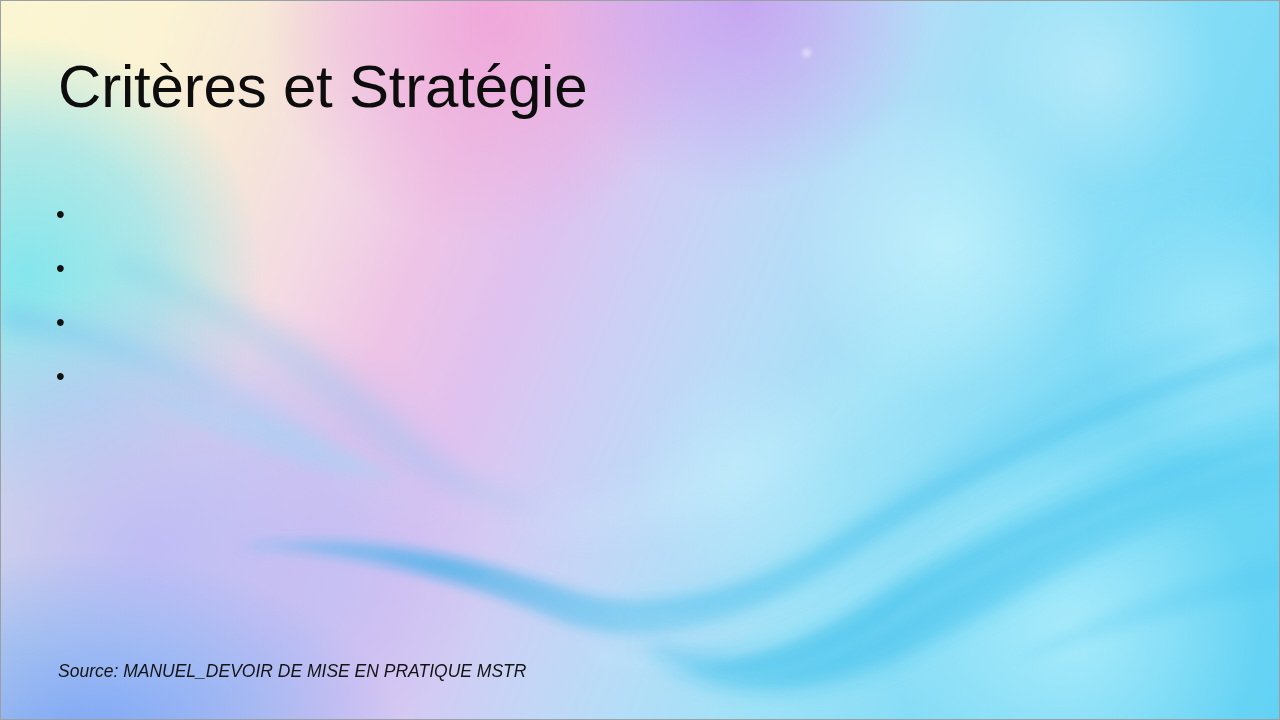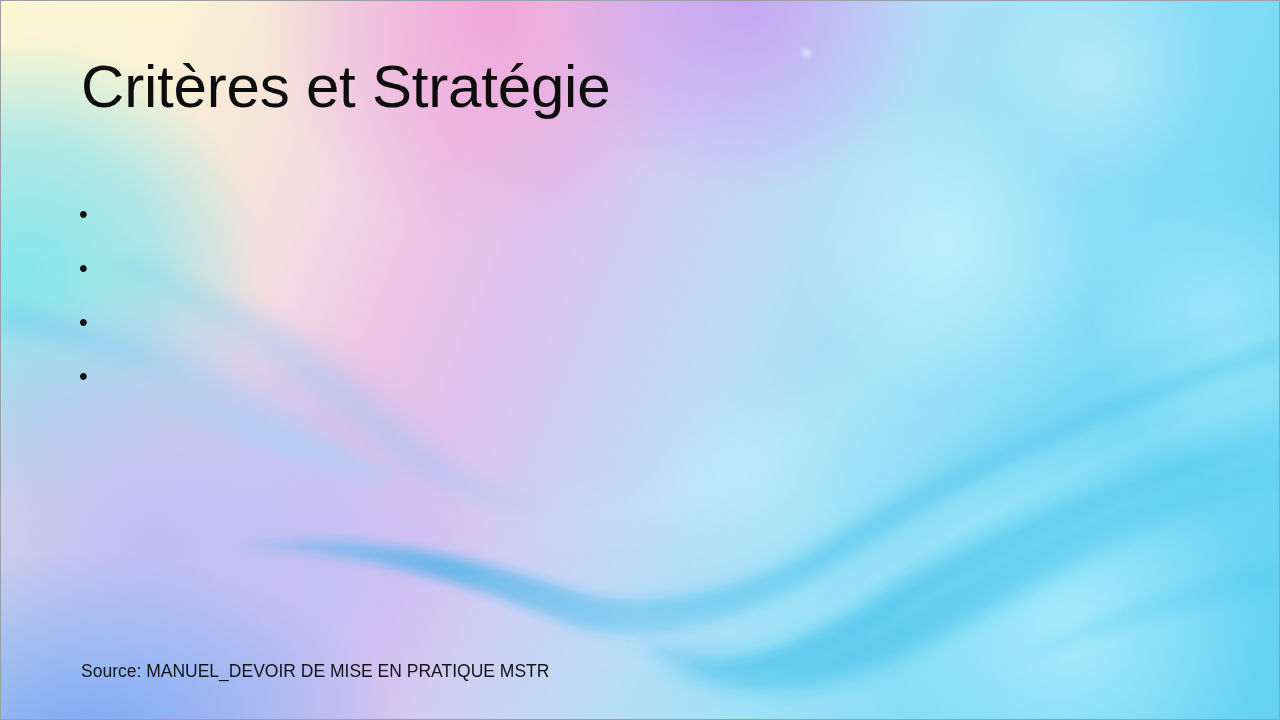--- a/index.html
+++ b/index.html
@@ -114,21 +114,20 @@
     position: absolute;
     inset: 0;
     pointer-events: none;
   }
   .waves svg { display: block; width: 1280px; height: 720px; }
 
   
   .content {
     position: absolute;
     inset: 0;
-    margin-left: 23px;
   }
 
   #slide-title {
     position: absolute;
     left: 57px;
     top: 56px;
     font-size: 60px;
     line-height: 1.0;
     color: #0d0d0d;
     letter-spacing: -0.2px;
@@ -163,20 +162,21 @@
   .bullet-text {
     font-size: 27px;
     line-height: 54px;
   }
 
   #source-note {
     position: absolute;
     left: 57px;
     top: 660px;
     font-size: 17.5px;
+    font-style: italic;
     color: #141414;
     white-space: nowrap;
   }
 </style>
 </head>
 <body>
 
 <div id="slide">
 
   <div class="bg-layer bg-base"></div>

